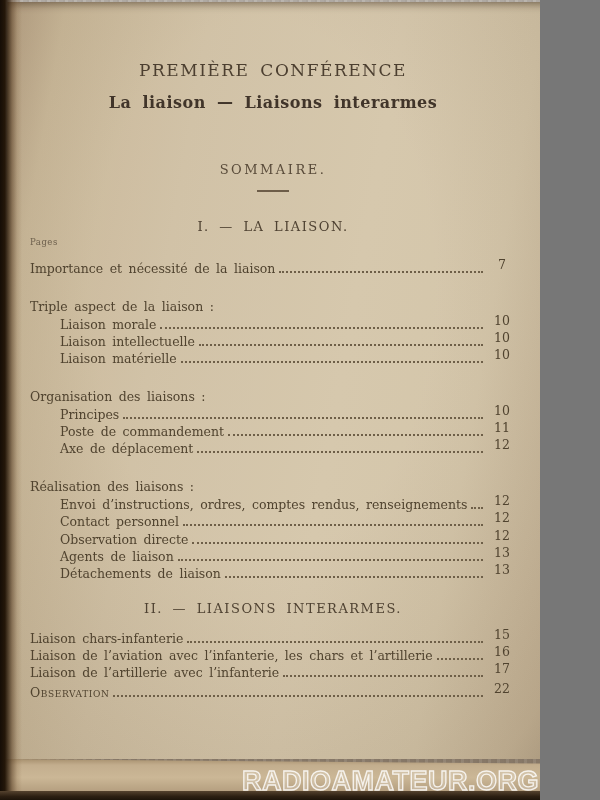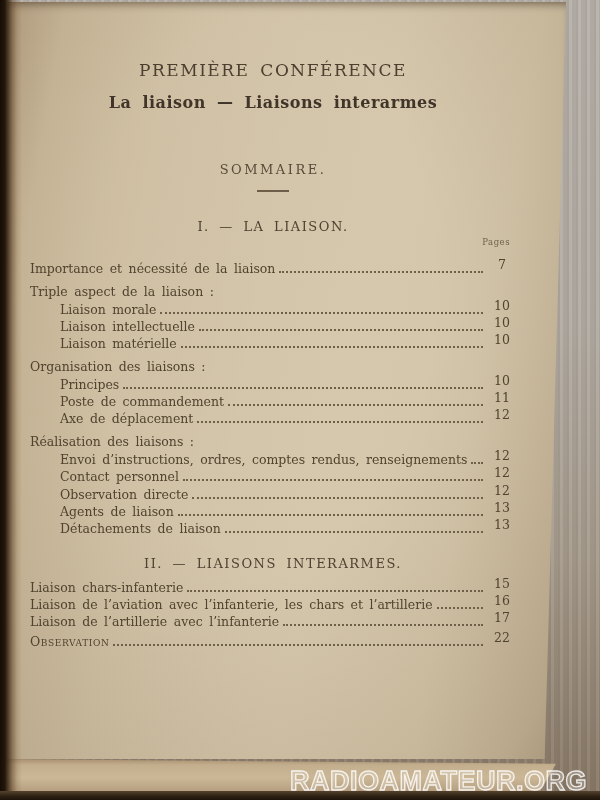--- a/index.html
+++ b/index.html
@@ -1,17 +1,17 @@
 <!DOCTYPE html>
 <html><head>
 <meta charset="utf-8">
 <style>
   html,body { margin:0; padding:0; background:#777; }
   .photo {
-    position:relative; width:600px; height:800px; overflow:hidden;
+    position:relative; width:540px; height:800px; overflow:hidden;
     font-family:"DejaVu Serif", serif;
     background:
       repeating-linear-gradient(90deg, rgba(70,60,50,0.10) 0 2px, rgba(255,255,255,0.06) 2px 5px, rgba(0,0,0,0.04) 5px 9px),
       linear-gradient(180deg, #b6b0a9 0%, #b2aba3 40%, #a59a8b 70%, #877765 100%);
   }
   
   .page {
     position:absolute; left:4px; top:2px; width:562px; height:757px;
     background: linear-gradient(100deg, #b39d80 0%, #c7b595 9%, #cfbfa2 30%, #d4c5a9 58%, #d2c3a6 78%, #c4b295 96%, #b7a487 100%);
     clip-path: polygon(0.6% 0, 100% 0, 96.2% 100%, 0.2% 100%);
@@ -32,52 +32,52 @@
     position:absolute; left:0; top:759px; width:556px; height:34px; z-index:2;
     background: linear-gradient(180deg, #a8916f 0%, #c3ae8e 18%, #cbb796 55%, #b29c7d 100%);
     clip-path: polygon(0 0, 100% 14%, 97% 100%, 0 100%);
   }
   .bottom-dark {
     position:absolute; left:0; top:791px; width:600px; height:9px; z-index:6;
     background: linear-gradient(180deg, #55422e 0%, #2c1f12 60%, #1d140a 100%);
   }
   
   .watermark {
-    position:absolute; right:13px; bottom:3px; z-index:9;
+    position:absolute; right:1px; bottom:3px; z-index:9;
     font-family:"Liberation Sans", sans-serif; font-weight:bold;
     font-size:27px; letter-spacing:0.5px;
     color:rgba(255,255,255,0.05);
     -webkit-text-stroke:1.3px rgba(255,255,255,0.82);
     text-shadow:0 0 2px rgba(255,255,255,0.18);
     white-space:nowrap;
   }
   
   .content {
     position:absolute; left:30px; top:0; width:486px; z-index:3;
     color:#4f4233; filter: blur(0.25px);
   }
   .conf-title { margin-top:60px; text-align:center; font-size:17px; letter-spacing:1.5px; color:#4c3f30; word-spacing:4px; }
   .main-title { margin-top:13px; text-align:center; font-size:16px; font-weight:bold; letter-spacing:0.5px; color:#41352a; word-spacing:5px; }
   .sommaire   { margin-top:50px; text-align:center; font-size:13px; letter-spacing:2.5px; color:#594b3a; }
   .sommaire-rule { width:32px; height:1.5px; background:#6d5d49; margin:13px auto 0; }
   .sec-heading { text-align:center; font-size:13px; letter-spacing:1.5px; color:#4f4232; word-spacing:4px; }
   .sec1-heading { margin-top:27px; }
   .sec2-heading { margin-top:21px; }
-  .pages-label { text-align:right; font-size:8.5px; color:#6e604d; margin-top:3px; padding-right:6px; letter-spacing:0.5px; }
+  .pages-label { text-align:left; font-size:8.5px; color:#6e604d; margin-top:3px; padding-right:6px; letter-spacing:0.5px; }
   .row { display:flex; align-items:flex-end; font-size:12.5px; line-height:13px; margin-top:4.2px; color:#50432f; }
   .row .lbl { white-space:nowrap; word-spacing:2.5px; }
   .row .dots { flex:1 1 auto; min-width:8px; border-bottom:2px dotted #6e5f48; margin:0 5px 2px 4px; }
   .row .pg { flex:0 0 auto; width:28px; text-align:center; transform:translateY(-4px); }
   .row.first { margin-top:15px; }
-  .row.group { margin-top:10px; }
+  .row.group { margin-top:25px; }
   .row.after-group { margin-top:5px; }
   .indent { padding-left:30px; }
   .italic { }
   .sc { font-variant: small-caps; letter-spacing:0.6px; }
-  .sec2-rows .row.first { margin-top:10px; }
+  .sec2-rows .row.first { margin-top:16px; }
   .row.concl { margin-top:7px; }
 </style>
 </head>
 <body>
 
 <div class="photo">
 
   <div class="page">
     <div class="page-vignette"></div>
   </div>

